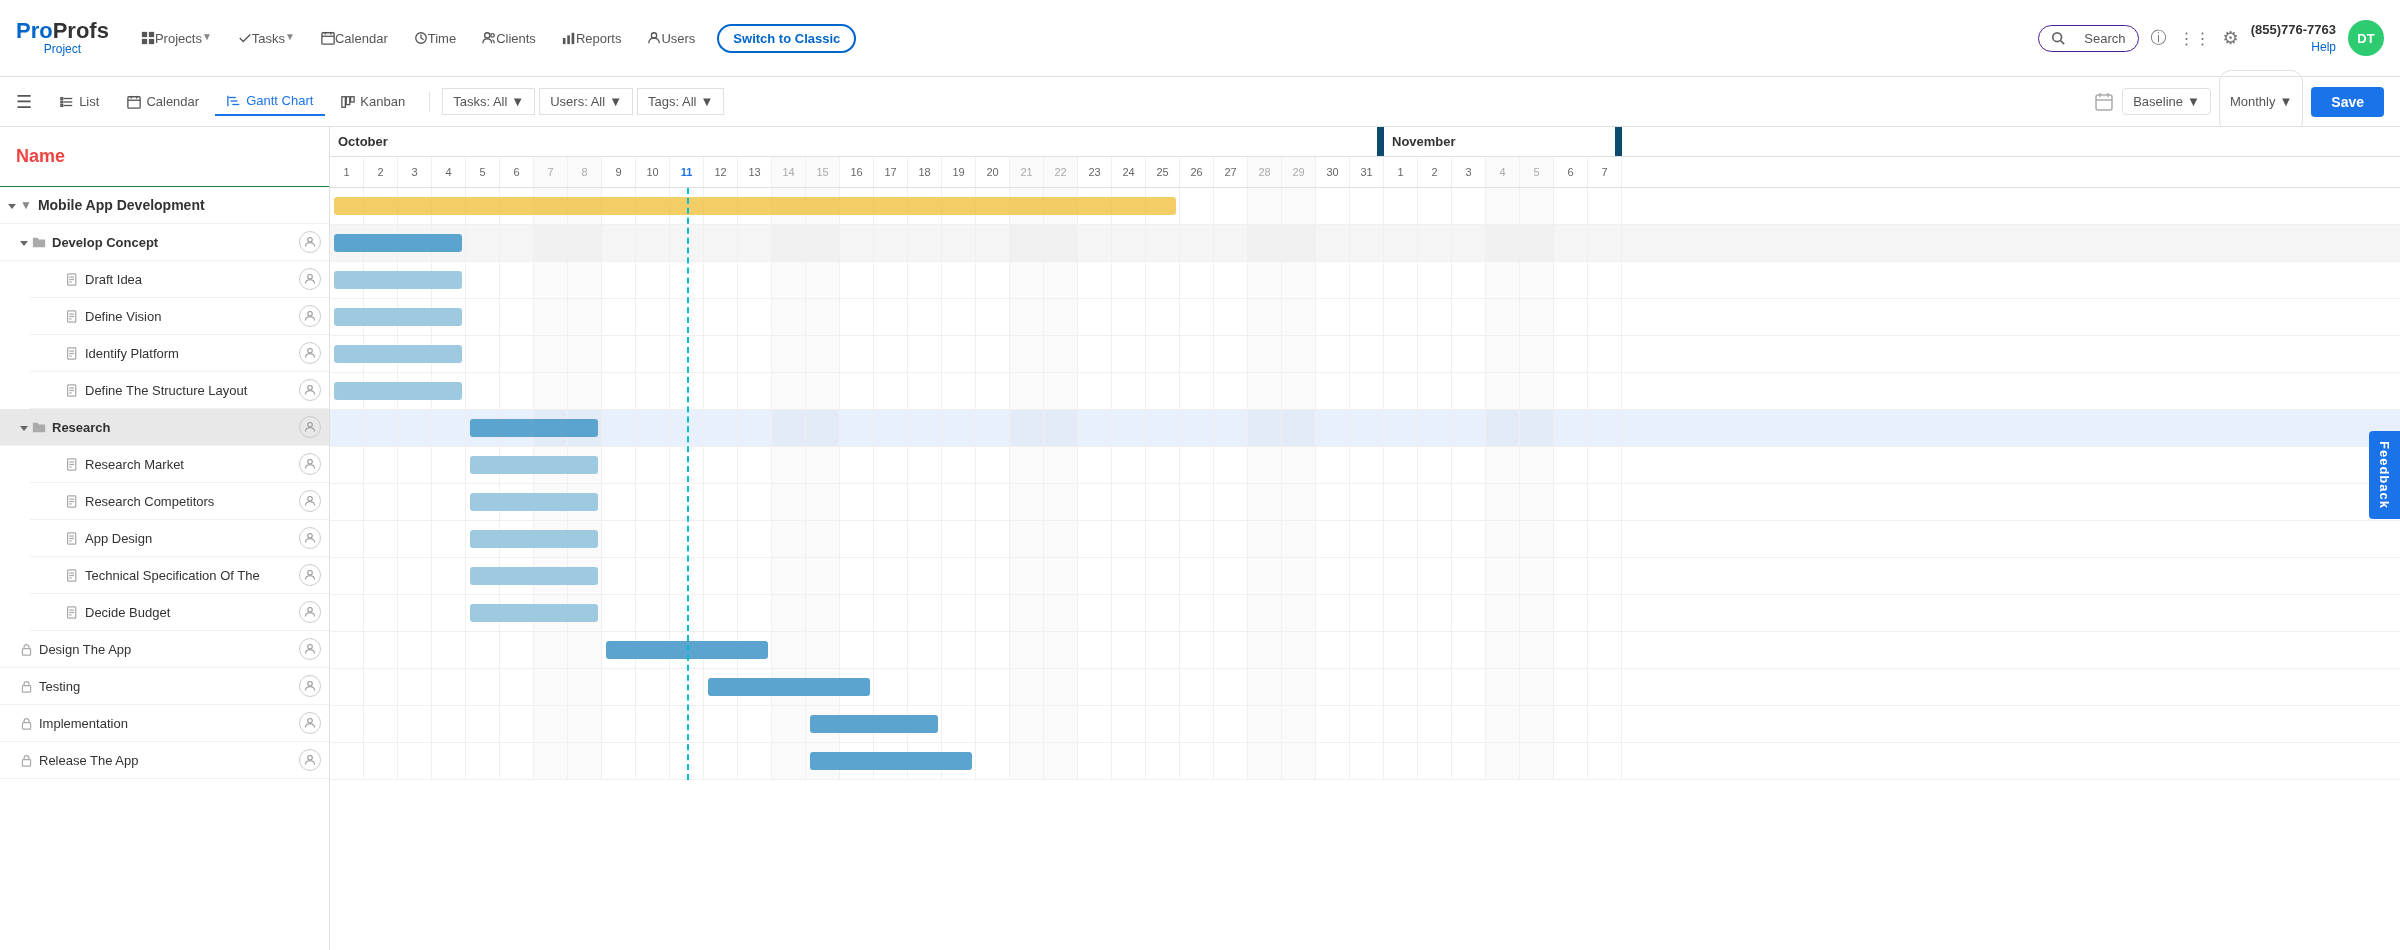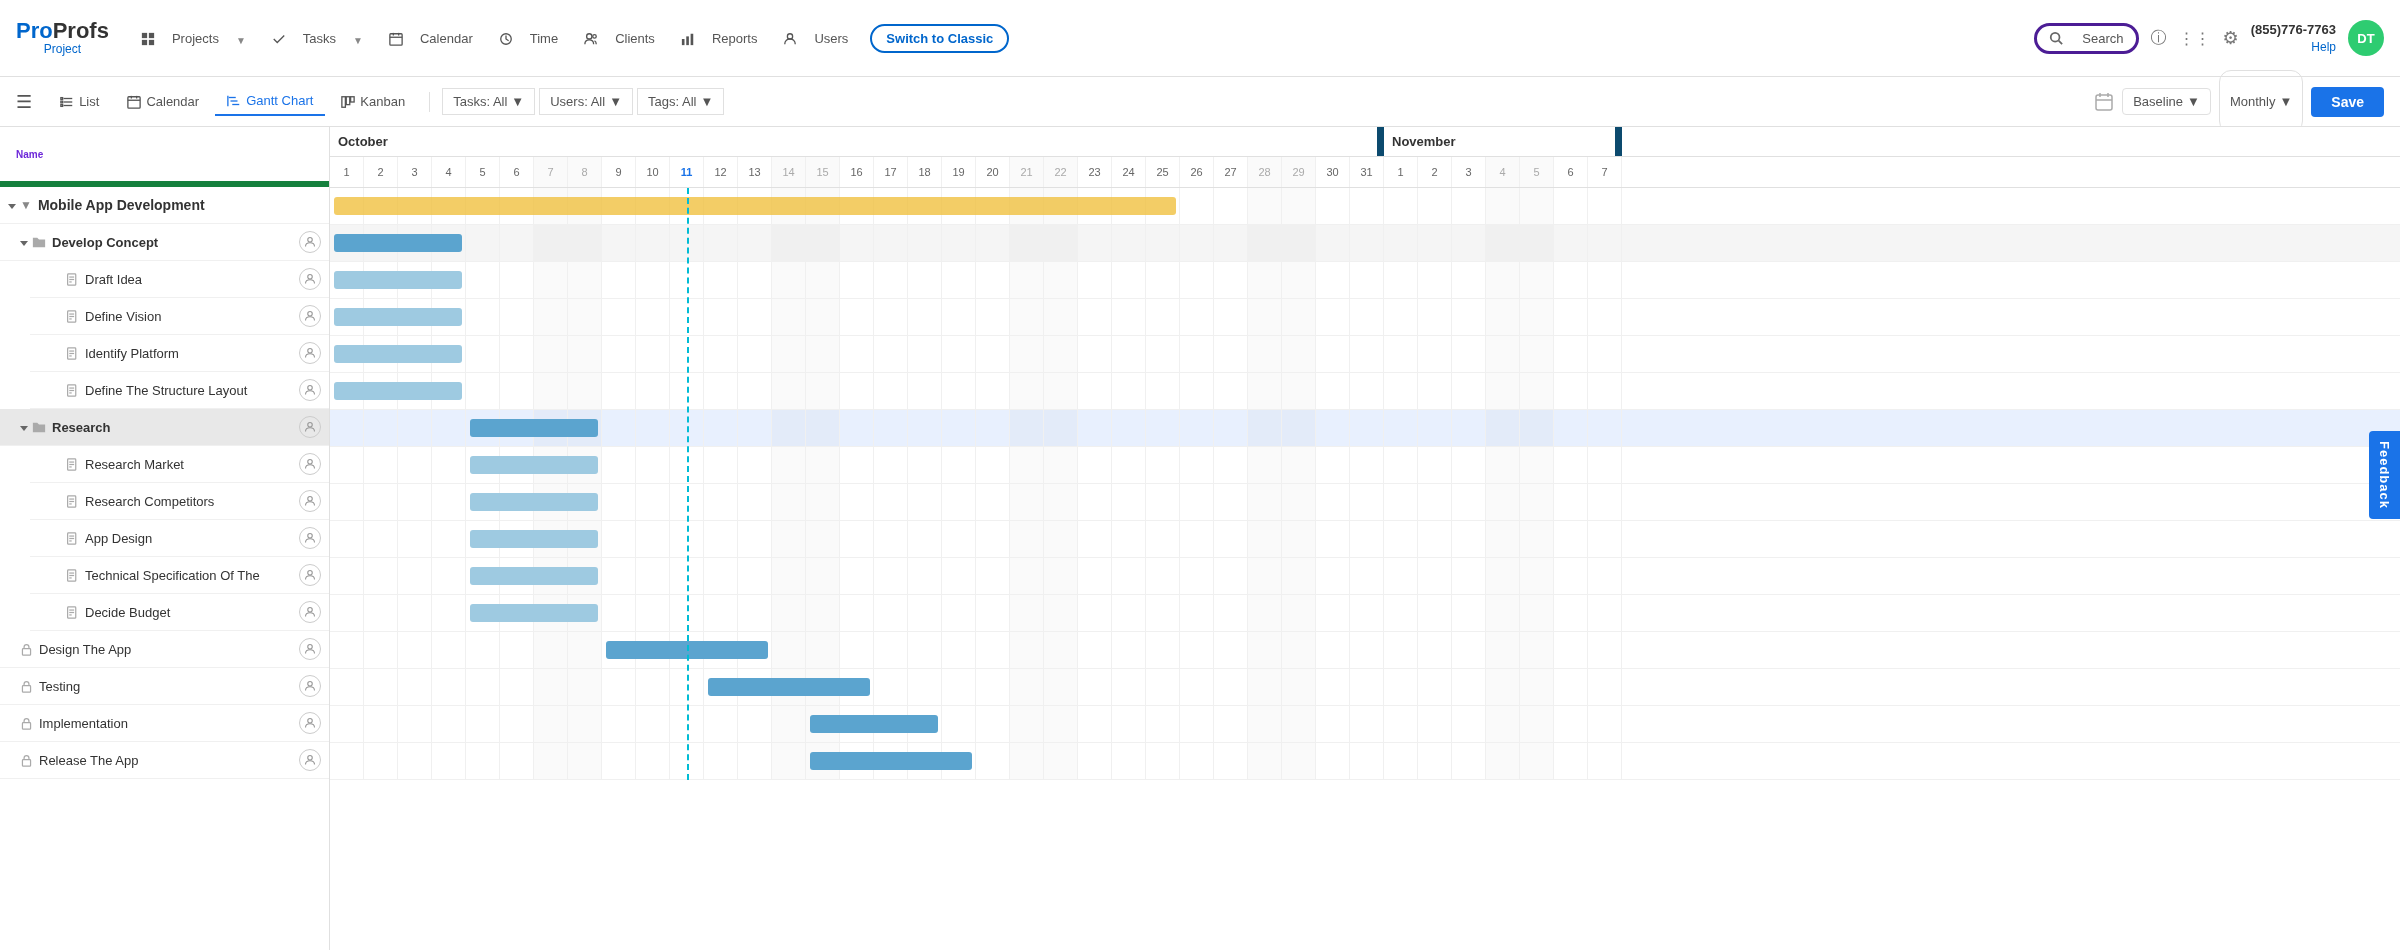--- a/index.html
+++ b/index.html
@@ -6,36 +6,36 @@
     body { font-family: Arial, sans-serif; font-size: 13px; background: #fff; overflow-x: hidden; }
 
     
     .top-nav {
       display: flex; align-items: center; height: 77px;
       background: #fff; border-bottom: 1px solid #e0e0e0;
       padding: 0 16px; gap: 6px;
     }
     .logo-area { display: flex; flex-direction: column; margin-right: 16px; }
     .nav-item {
-      display: flex; align-items: flex-end; gap: 17px;
+      display: flex; align-items: flex-start; gap: 0;
       padding: 6px 10px; color: #555; font-size: 13px; cursor: pointer;
       border-radius: 4px; white-space: nowrap;
     }
     .nav-item svg { width: 14px; height: 14px; }
     .nav-arrow { font-size: 10px; color: #888; }
     .switch-classic-btn {
       border: 2px solid #0066cc; border-radius: 20px;
       padding: 5px 14px; color: #0066cc; font-size: 13px;
       font-weight: 600; cursor: pointer; background: #fff;
       margin-left: 6px; white-space: nowrap;
     }
     .nav-right { margin-left: auto; display: flex; align-items: center; gap: 12px; }
     .search-box {
       display: flex; align-items: center; gap: 19px;
-      border: 3px solid #4c1d95; border-radius: 20px;
+      border: 1px solid #4c1d95; border-radius: 20px;
       padding: 5px 12px; color: #555; font-size: 13px; cursor: pointer;
     }
     .phone-help { text-align: right; font-size: 12px; color: #333; line-height: 1.4; }
     .phone-help .phone { font-weight: 600; font-size: 13px; }
     .avatar {
       width: 36px; height: 36px; border-radius: 50%;
       background: #2ecc71; color: #fff; display: flex;
       align-items: center; justify-content: center;
       font-weight: 700; font-size: 13px;
     }
@@ -83,22 +83,22 @@
     
     .main-content { display: flex; height: calc(100vh - 110px); overflow: hidden; }
 
     
     .left-panel {
       width: 330px; min-width: 330px; border-right: 1px solid #e0e0e0;
       overflow-y: auto; background: #fff;
     }
     .col-header {
       height: 60px; display: flex; align-items: center;
-      padding: 0 16px; border-bottom: 6px solid #15803d;
-      font-weight: 700; font-size: 10px; color: #6d28d9;
+      padding: 0 16px; border-bottom: 1px solid #15803d;
+      font-weight: 700; font-size: 18px; color: #ef4444;
       background: #fff;
     }
     .task-row {
       display: flex; align-items: center; height: 37px;
       padding: 0 8px; border-bottom: 1px solid #f0f0f0;
       cursor: pointer;
     }
     .indent-1 { padding-left: 20px; }
     .indent-2 { padding-left: 36px; margin-left: 30px; }
     .task-name { flex: 1; font-size: 13px; color: #333; white-space: nowrap; overflow: hidden; text-overflow: ellipsis; }

